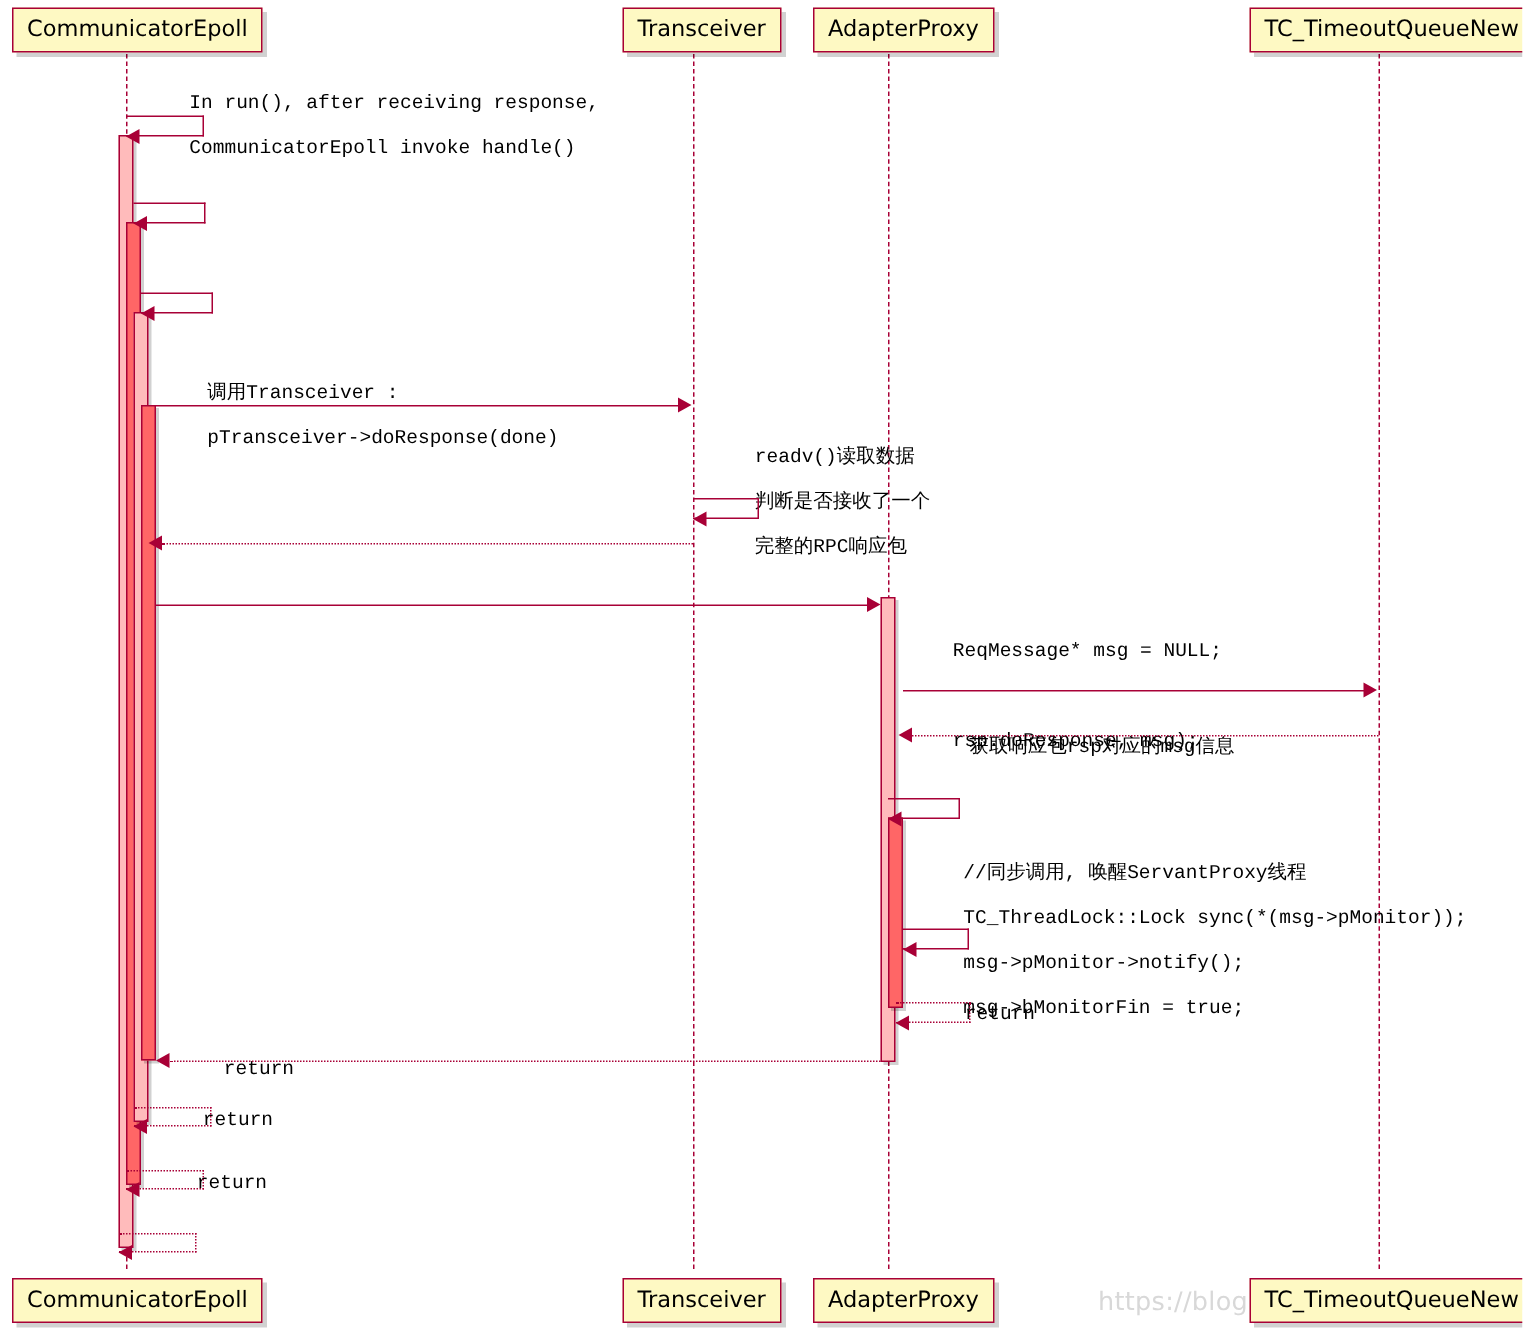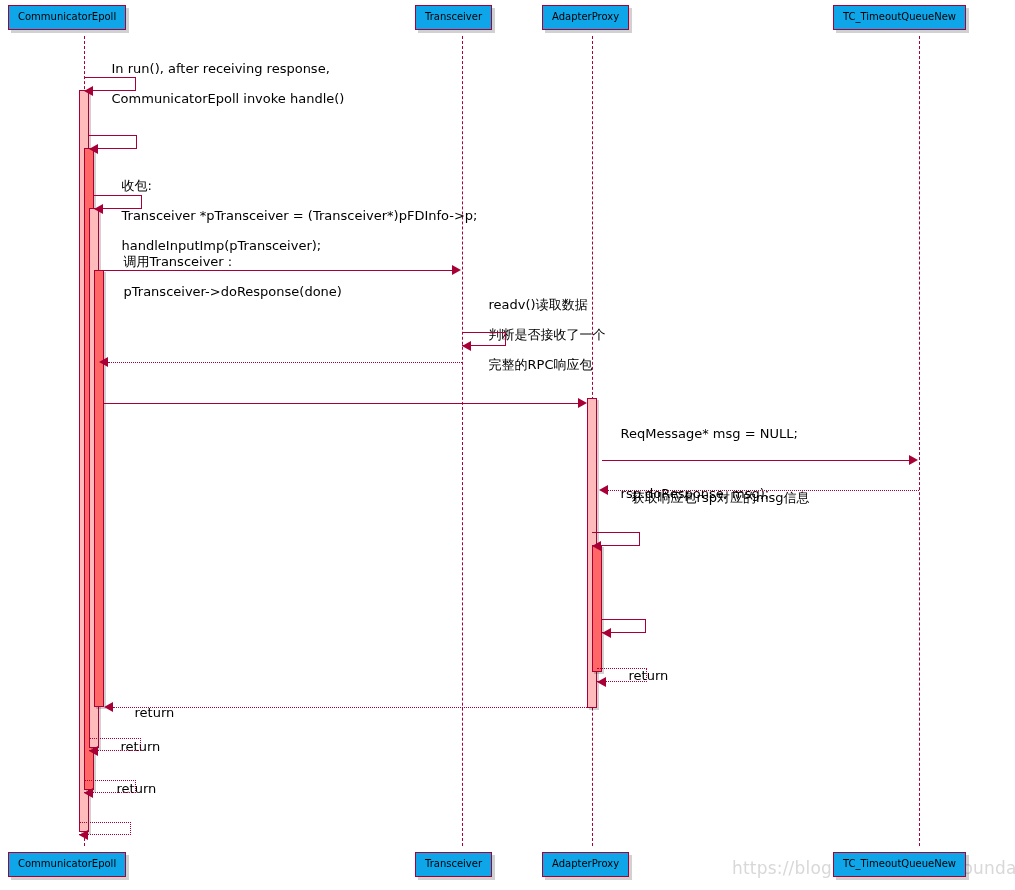--- a/index.html
+++ b/index.html
@@ -2,25 +2,25 @@
 <html><head>
 <meta charset="utf-8">
 <style>
   html,body{margin:0;padding:0;background:#ffffff;}
   body{font-family:"DejaVu Sans","Liberation Sans",sans-serif;}
   #diagram{position:relative;width:1015px;height:890px;overflow:hidden;background:#fff;}
 
   
   .participant{
     position:absolute;
-    background:#0ea5e9;
+    background:#fef9c3;
     border:1.5px solid #A80036;
     box-shadow:3px 3px 0 0 rgba(0,0,0,0.18);
     color:#000;
-    font-size:10px;
+    font-size:15px;
     line-height:1;
     padding:6px 9px 7px 9px;
     white-space:nowrap;
     box-sizing:border-box;
   }
 
   
   .lifeline{
     position:absolute;
     width:0;
@@ -64,20 +64,21 @@
   }
   .selfloop.dotted{border-style:dotted;border-left:none;}
 
   
   .label{
     position:absolute;
     font-size:13px;
     color:#000;
     line-height:15px;
     white-space:pre;
+    font-family:Liberation Mono, monospace;
   }
 
   .watermark{
     position:absolute;
     font-size:17px;
     color:#d8d8d8;
     white-space:nowrap;
     letter-spacing:0.2px;
   }
 </style>
@@ -102,25 +103,20 @@
   <div class="label" style="left:95px;top:46px;">
     <span>In run(), after receiving response,</span><br>
     <span>CommunicatorEpoll invoke handle()</span>
   </div>
   <div class="selfloop" style="left:84px;top:77px;width:52px;height:14px;"></div>
   <div class="arrowhead left" style="left:84px;top:86px;"></div>
 
   <div class="selfloop" style="left:89px;top:135px;width:48px;height:14px;"></div>
   <div class="arrowhead left" style="left:89px;top:144px;"></div>
 
-  <div class="label" style="left:105px;top:163px;">
-    <span>收包:</span><br>
-    <span>Transceiver *pTransceiver = (Transceiver*)pFDInfo-&gt;p;</span><br>
-    <span>handleInputImp(pTransceiver);</span>
-  </div>
   <div class="selfloop" style="left:94px;top:195px;width:48px;height:14px;"></div>
   <div class="arrowhead left" style="left:94px;top:204px;"></div>
 
   <div class="label" style="left:107px;top:239px;">
     <span>调用Transceiver :</span><br>
     <span>pTransceiver-&gt;doResponse(done)</span>
   </div>
   <div class="msgline" style="left:104px;top:270px;width:349px;"></div>
   <div class="arrowhead right" style="left:452px;top:265px;"></div>
 
@@ -148,20 +144,26 @@
 
   <div class="label" style="left:615px;top:475px;">
     <span>获取响应包rsp对应的msg信息</span>
   </div>
   <div class="msgline dotted" style="left:608px;top:490px;width:311px;"></div>
   <div class="arrowhead left" style="left:599px;top:485px;"></div>
 
   <div class="selfloop" style="left:592px;top:532px;width:48px;height:14px;"></div>
   <div class="arrowhead left" style="left:592px;top:541px;"></div>
 
+  <div class="label" style="left:611px;top:559px;">
+    <span>//同步调用, 唤醒ServantProxy线程</span><br>
+    <span>TC_ThreadLock::Lock sync(*(msg-&gt;pMonitor));</span><br>
+    <span>msg-&gt;pMonitor-&gt;notify();</span><br>
+    <span>msg-&gt;bMonitorFin = true;</span>
+  </div>
   <div class="selfloop" style="left:602px;top:619px;width:44px;height:14px;"></div>
   <div class="arrowhead left" style="left:602px;top:628px;"></div>
 
   <div class="label" style="left:612px;top:653px;">
     <span>return</span>
   </div>
   <div class="selfloop dotted" style="left:597px;top:668px;width:50px;height:14px;"></div>
   <div class="arrowhead left" style="left:597px;top:677px;"></div>
 
   <div class="label" style="left:118px;top:690px;">

